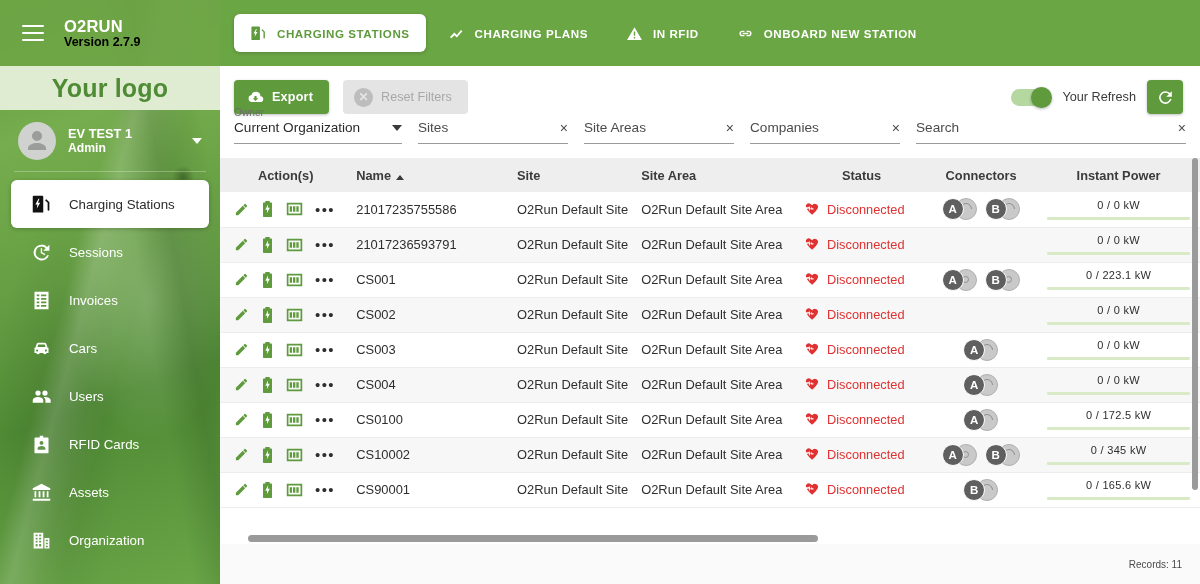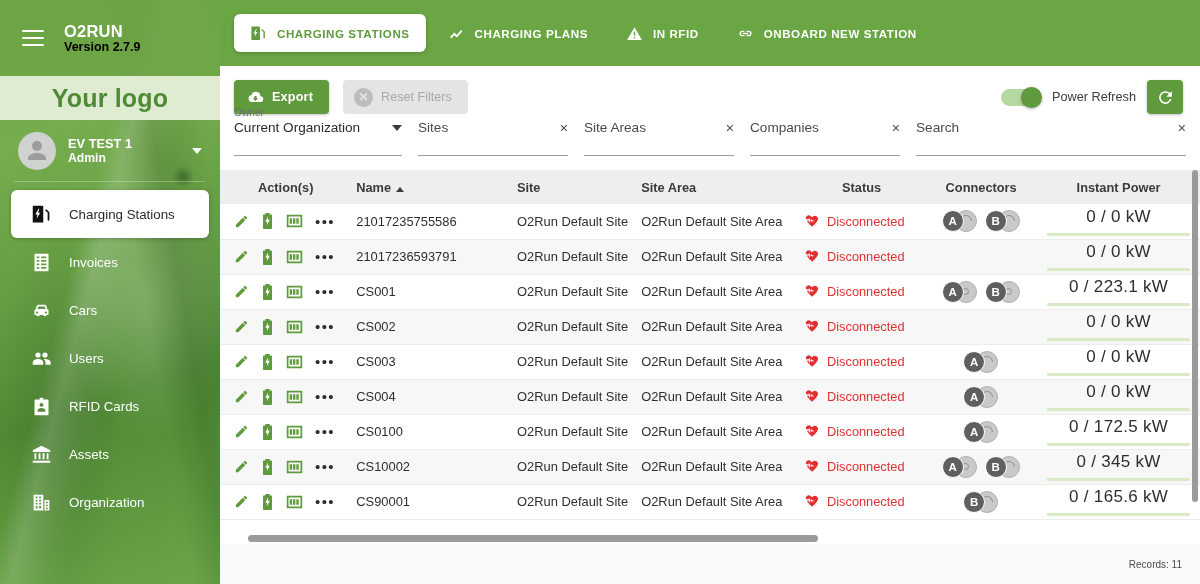--- a/index.html
+++ b/index.html
@@ -26,21 +26,21 @@
   #sidebar-bg:after{
     content:""; position:absolute; inset:0;
     background:
       linear-gradient(105deg, transparent 38%, rgba(255,255,255,0.16) 44%, rgba(255,255,255,0.05) 52%, transparent 58%),
       linear-gradient(80deg, transparent 60%, rgba(40,80,25,0.25) 72%, transparent 88%),
       radial-gradient(circle 16px at 183px 177px, rgba(30,60,20,0.5), transparent 70%);
   }
   #sidebar-inner { position: relative; z-index: 2; height: 100%; }
 
   .side-top {
-    height: 76px; background: rgba(110,165,70,0.88);
+    height: 66px; background: rgba(110,165,70,0.88);
     display: flex; align-items: center; padding-left: 22px; gap: 20px;
   }
   .hamburger { width: 22px; height: 16px; display:flex; flex-direction:column; justify-content:space-between; cursor:pointer; }
   .hamburger span { display:block; height:2.4px; background:#fff; border-radius:2px; }
   .brand-txt { line-height: 1.12; }
   .brand-name { color:#fff; font-size:16.5px; font-weight:700; letter-spacing:.2px; }
   .brand-ver { color:#000000; font-size:12.5px; font-weight:600; }
 
   .logo-band {
     height: 44px; background:#dfecd2;
@@ -113,21 +113,21 @@
   .switch { width:40px; height:17px; border-radius:10px; background:#b5d7a0; position:relative; cursor:pointer; }
   .switch .knob { position:absolute; right:-1px; top:-2px; width:21px;height:21px;border-radius:50%;background:#5f9a3d; box-shadow:0 1px 3px rgba(0,0,0,.3);}
   .ar-label { font-size:12.7px; color:#3b3b3b; }
   .btn-refresh {
     width:36px;height:34px;background:#5f9a3d;border:none;border-radius:4px;cursor:pointer;
     display:flex;align-items:center;justify-content:center; box-shadow:0 1px 3px rgba(0,0,0,.25);
   }
   .btn-refresh svg{width:19px;height:19px;fill:#fff;}
 
   .filters { display:flex; align-items:flex-end; padding: 6px 14px 0 14px; gap:0; }
-  .fld { position:relative; padding-bottom:20px; border-bottom:1px solid #9b9b9b; display:flex; align-items:flex-end; }
+  .fld { position:relative; padding-bottom:8px; border-bottom:1px solid #9b9b9b; display:flex; align-items:flex-end; }
   .fld .lbl { position:absolute; top:-13px; left:0; font-size:10.2px; color:#6d6d6d; }
   .fld .val { font-size:13.6px; color:#2c2c2c; }
   .fld .ph { font-size:13.6px; color:#4b4b4b; }
   .fld .sel-caret { width:0;height:0;border-left:5px solid transparent;border-right:5px solid transparent;border-top:6px solid #3a3a3a; margin-bottom:4px;}
   .fld .clr { font-size:14px; color:#4a4a4a; margin-bottom:-1px; cursor:pointer; }
   .f-owner { width:168px; justify-content:space-between; margin-right:16px; }
   .f-sites { width:150px; justify-content:space-between; margin-right:16px; }
   .f-areas { width:150px; justify-content:space-between; margin-right:16px; }
   .f-comp  { width:150px; justify-content:space-between; margin-right:16px; }
   .f-search{ flex:1; justify-content:space-between; }
@@ -187,21 +187,21 @@
   .conn .back .inner-dot { width:7px;height:7px;border-radius:50%;border:1.5px solid #8f8f8f; }
   .conn .back .inner-arc { width:12px;height:12px;border-radius:50%;border:1.5px solid #8f8f8f; border-right-color:transparent; border-bottom-color:transparent; transform:rotate(45deg); }
   .conn .front {
     position:absolute; left:0; top:0; width:22px;height:22px;border-radius:50%;
     background:#5f5f5f; color:#fff; font-size:11.5px; font-weight:700;
     display:flex; align-items:center; justify-content:center;
     border:1.5px solid #ffffff;
   }
 
   .power-cell { display:flex; flex-direction:column; align-items:center; justify-content:center; height:100%; padding:0 10px;}
-  .power-txt { font-size:17px; color:#2e2e2e; letter-spacing:.3px; }
+  .power-txt { font-size:11px; color:#2e2e2e; letter-spacing:.3px; }
   .power-bar { width:100%; height:3px; background:#d8ebc6; margin-top:6px; border-radius:1px;}
 
   .hscroll { position:absolute; left:28px; bottom:2px; height:7px; width:570px; background:#9a9a9a; border-radius:4px; }
   .vscroll { position:absolute; right:2px; top:0; width:6px; height:332px; background:#9a9a9a; border-radius:4px; }
 
   .footer { height:40px; background:#fafafa; display:flex; align-items:center; justify-content:flex-end; padding-right:18px; flex:0 0 40px;}
   .records { font-size:10px; color:#4a4a4a;margin-left:10px; }
 </style>
 </head>
 <body>
@@ -245,20 +245,28 @@
       <div class="nav">
         <div class="nav-item active">
           <span class="ico">
             <svg viewBox="0 0 24 24">
                 <path d="M3 2h10a1 1 0 0 1 1 1v18H2V3a1 1 0 0 1 1-1zm5.6 3.5L5 12h2.3l-.7 4.5L10.5 10H8l1.6-4.5h-1zM16 7l3 3v8a1 1 0 0 0 2 0V9.5L17.5 6 16 7z"></path>
               </svg>
           </span>
           <span>Charging Stations</span>
         </div>
 
+        <div class="nav-item">
+          <span class="ico">
+            <svg viewBox="0 0 24 24">
+                <path d="M12 3a9 9 0 1 0 8.5 12h-2.2A6.8 6.8 0 1 1 12 5.2c1.9 0 3.6.8 4.8 2L14 10h7V3l-2.6 2.6A9 9 0 0 0 12 3zm-.9 4v5.6l4.4 2.6.8-1.4-3.6-2.1V7h-1.6z"></path>
+              </svg>
+          </span>
+          <span>Sessions</span>
+        </div>
 
         <div class="nav-item">
           <span class="ico">
             <svg viewBox="0 0 24 24">
                 <path d="M4 2h16v20H4V2zm2.5 3v2h3V5h-3zm5 0v2h6V5h-6zm-5 4v2h3V9h-3zm5 0v2h6V9h-6zm-5 4v2h3v-2h-3zm5 0v2h6v-2h-6zm-5 4v2h3v-2h-3zm5 0v2h6v-2h-6z"></path>
               </svg>
           </span>
           <span>Invoices</span>
         </div>
 
@@ -349,21 +357,21 @@
           <span>Export</span>
         </button>
         <button class="btn-reset">
           <span class="x-circ">✕</span>
           <span>Reset Filters</span>
         </button>
         <div class="toolbar-right">
           <div class="switch">
               <div class="knob"></div>
             </div>
-          <span class="ar-label">Power Refresh</span>
+          <span class="ar-label">Your Refresh</span>
           <button class="btn-refresh">
             <svg viewBox="0 0 24 24">
                 <path d="M17.6 6.4A8 8 0 1 0 19.7 14h-2.1A6 6 0 1 1 16.2 7.8L13 11h7V4l-2.4 2.4z"></path>
               </svg>
           </button>
         </div>
       </div>
 
       <div class="filters">
         <div class="fld f-owner">

